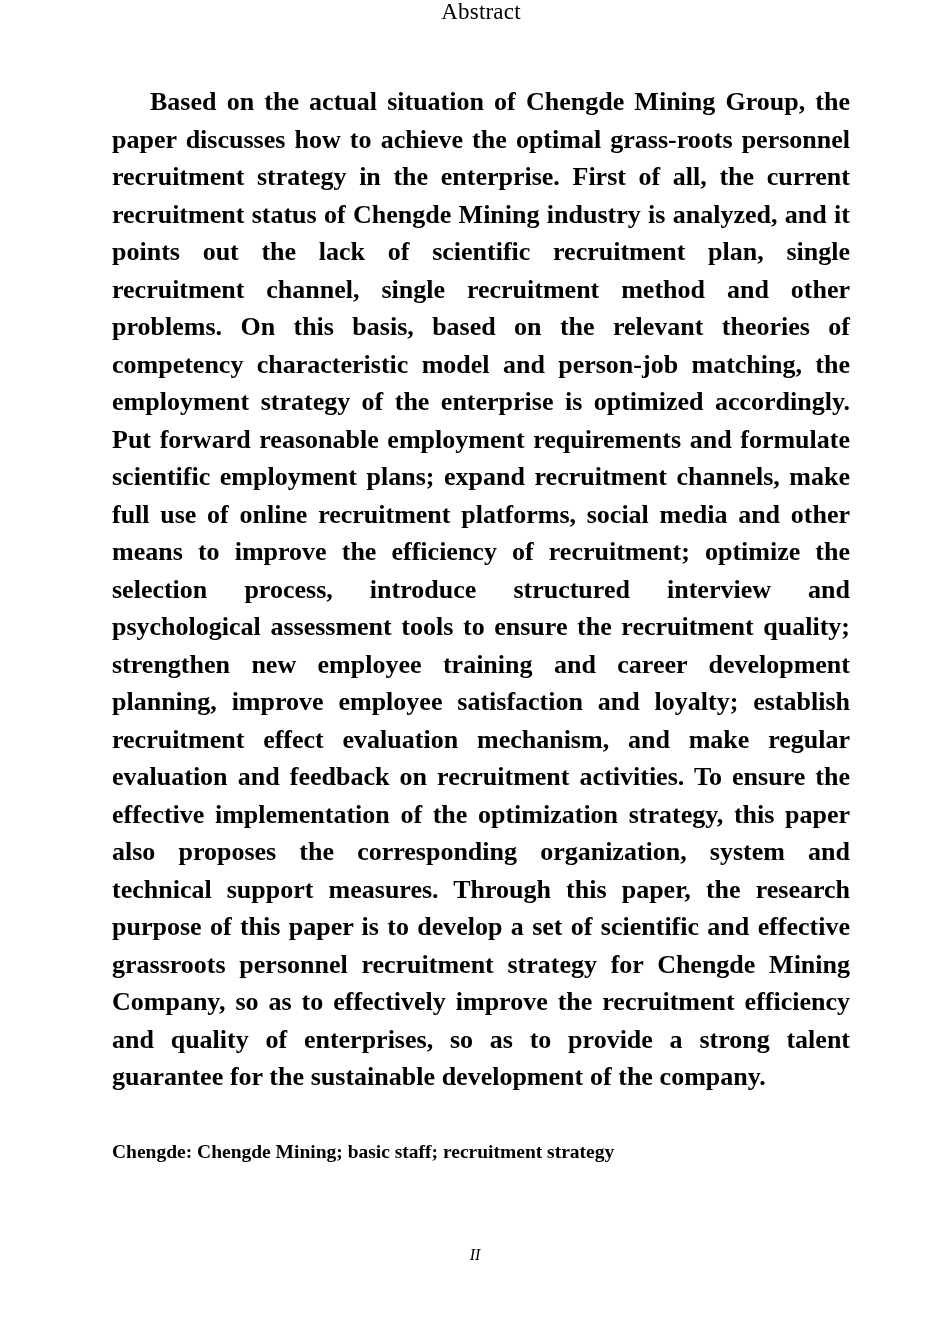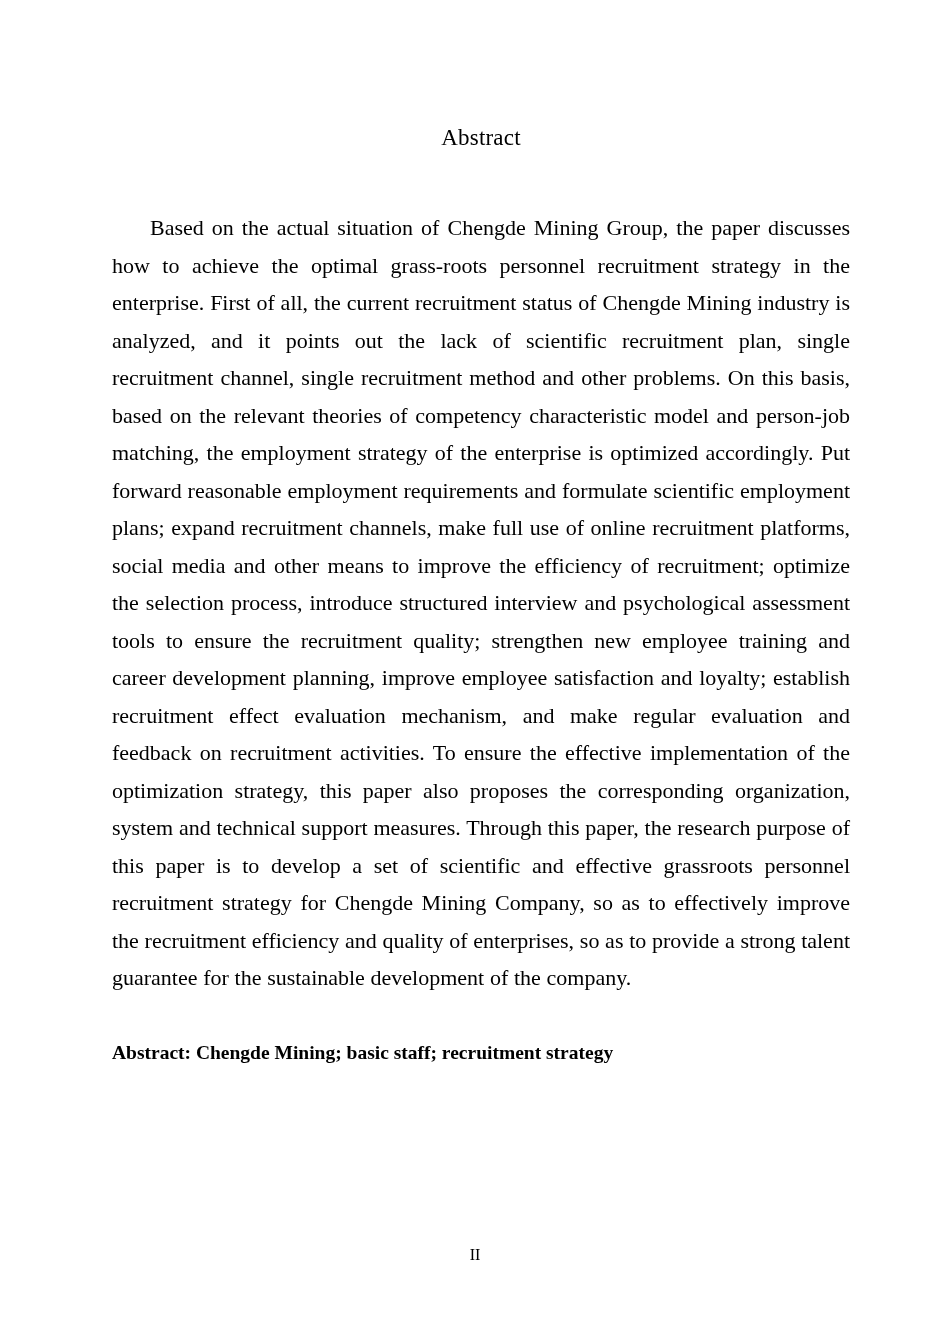--- a/index.html
+++ b/index.html
@@ -32,33 +32,33 @@
     width: 738px;
   }
 
   .doc-title {
     text-align: center;
     font-size: 23px;
     font-weight: 400;
     line-height: 1;
     letter-spacing: 0.2px;
     margin: 0;
-    padding-top: 126px;
   }
 
   .abstract-body {
     margin: 0;
     padding-top: 60px;
-    font-size: 22px;
+    font-size: 26px;
     line-height: 37.5px;
     text-align: justify;
     text-justify: inter-word;
     text-indent: 38px;
     word-spacing: 0.2px;
     hyphens: none;
+    font-weight: bold;
   }
 
   .keywords-line {
     margin: 0;
     padding-top: 37px;
     font-size: 19.5px;
     line-height: 37.5px;
     text-align: left;
     text-indent: 0;
   }
@@ -73,32 +73,33 @@
 
   .page-number {
     position: absolute;
     left: 0;
     top: 1245px;
     width: 950px;
     text-align: center;
     font-size: 16px;
     line-height: 20px;
     font-weight: 400;
+    font-style: italic;
   }
 </style>
 </head>
 <body>
 
 <div class="page">
 
   <div class="content-frame">
 
     <h1 class="doc-title">Abstract</h1>
 
     <p class="abstract-body">Based on the actual situation of Chengde Mining Group, the paper discusses how to achieve the optimal grass-roots personnel recruitment strategy in the enterprise. First of all, the current recruitment status of Chengde Mining industry is analyzed, and it points out the lack of scientific recruitment plan, single recruitment channel, single recruitment method and other problems. On this basis, based on the relevant theories of competency characteristic model and person-job matching, the employment strategy of the enterprise is optimized accordingly. Put forward reasonable employment requirements and formulate scientific employment plans; expand recruitment channels, make full use of online recruitment platforms, social media and other means to improve the efficiency of recruitment; optimize the selection process, introduce structured interview and psychological assessment tools to ensure the recruitment quality; strengthen new employee training and career development planning, improve employee satisfaction and loyalty; establish recruitment effect evaluation mechanism, and make regular evaluation and feedback on recruitment activities. To ensure the effective implementation of the optimization strategy, this paper also proposes the corresponding organization, system and technical support measures. Through this paper, the research purpose of this paper is to develop a set of scientific and effective grassroots personnel recruitment strategy for Chengde Mining Company, so as to effectively improve the recruitment efficiency and quality of enterprises, so as to provide a strong talent guarantee for the sustainable development of the company.</p>
 
-    <p class="keywords-line"><span class="keywords-label">Abstract:</span><span class="keywords-value"> Chengde Mining; basic staff; recruitment strategy</span></p>
+    <p class="keywords-line"><span class="keywords-label">Chengde:</span><span class="keywords-value"> Chengde Mining; basic staff; recruitment strategy</span></p>
 
   </div>
 
   <div class="page-number">II</div>
 
 </div>
 
 </body></html>

